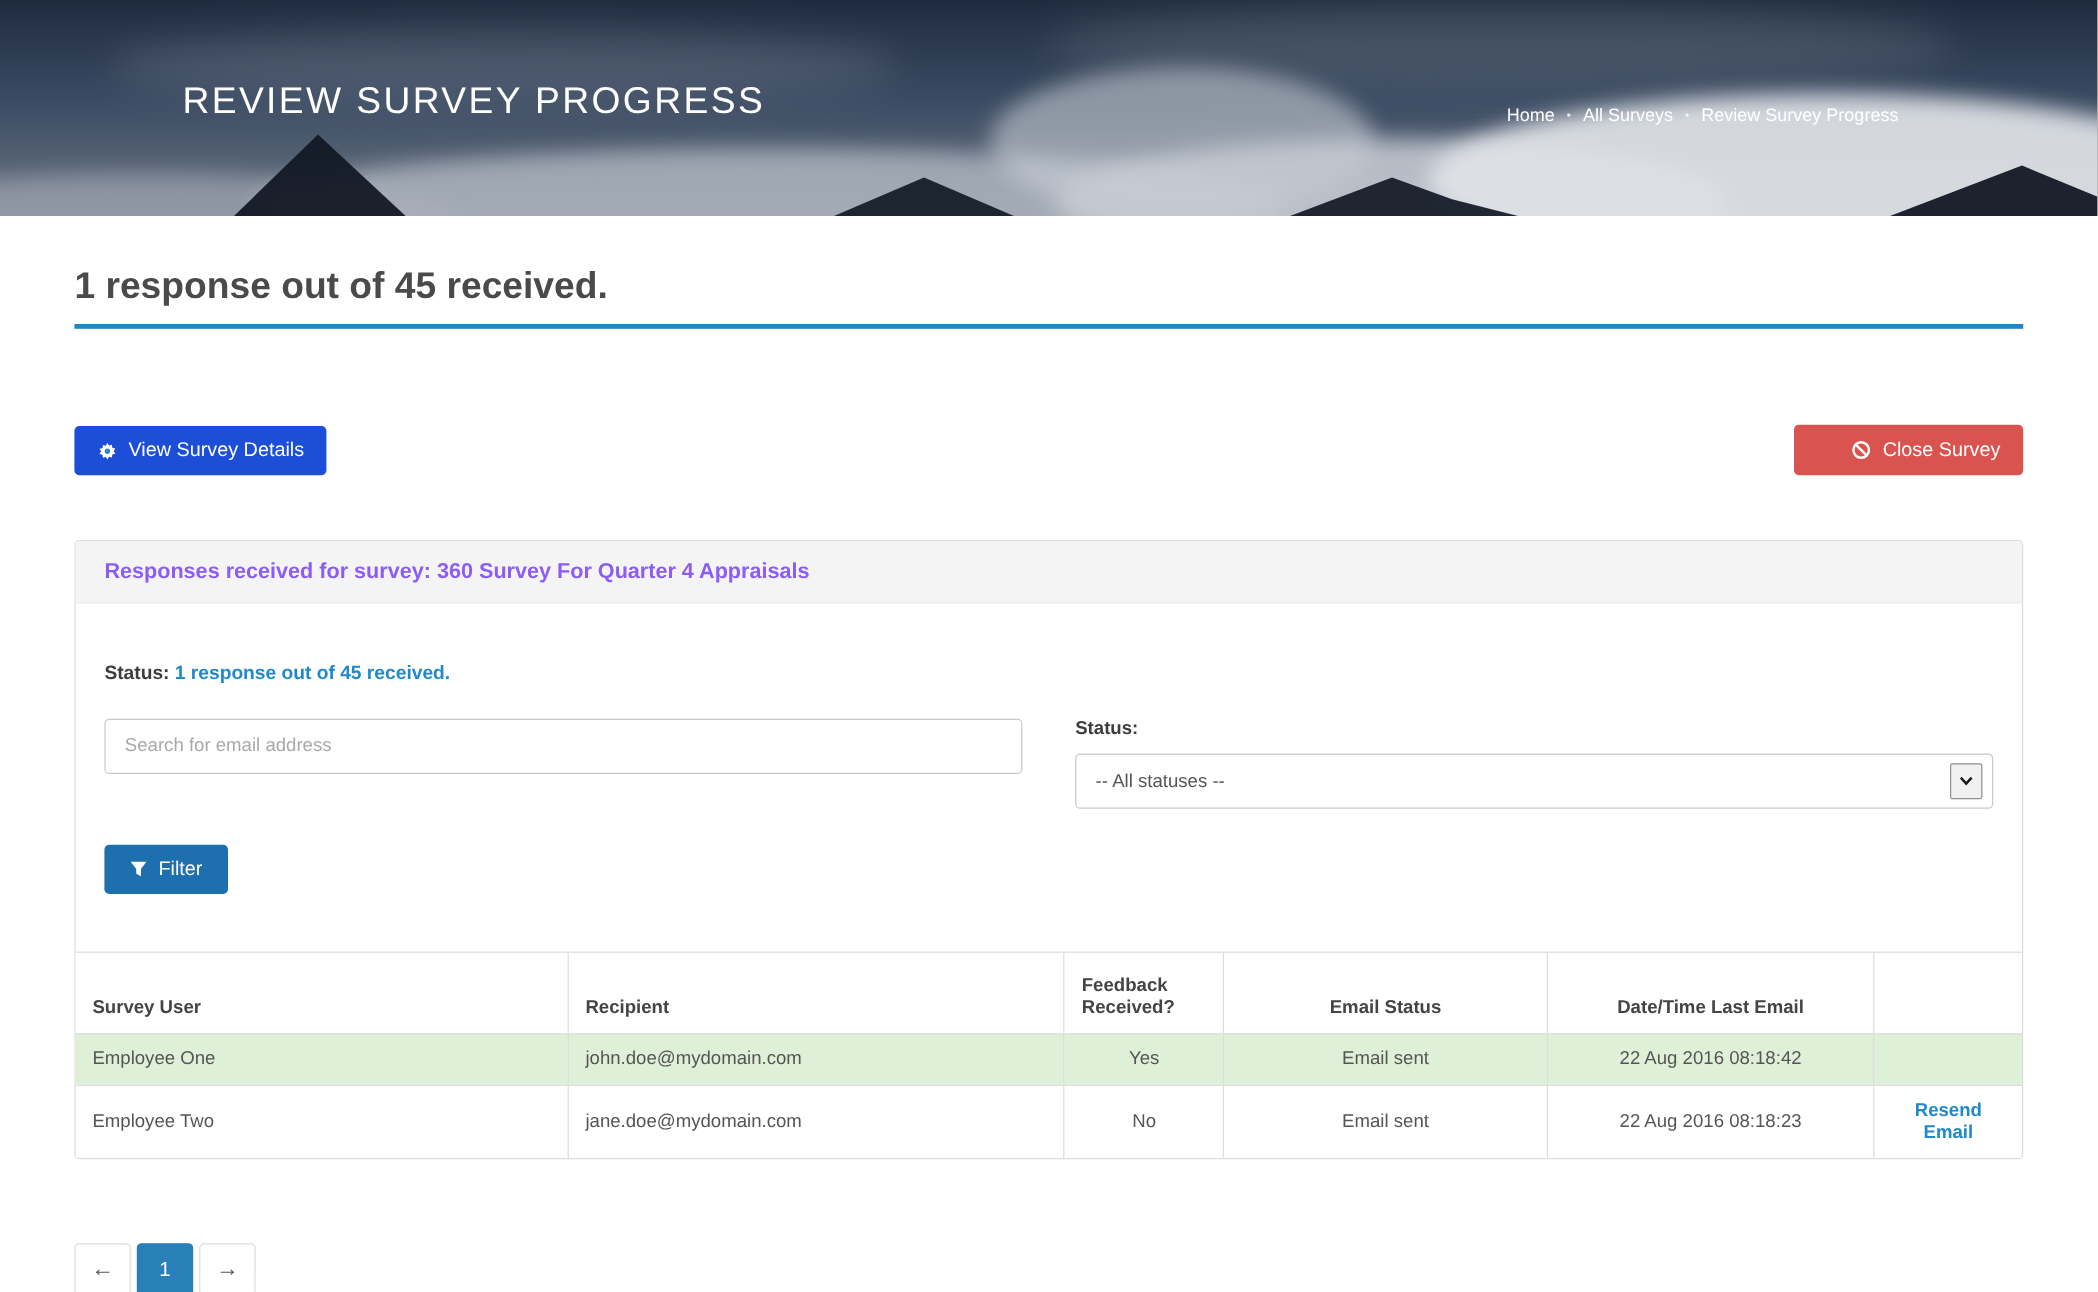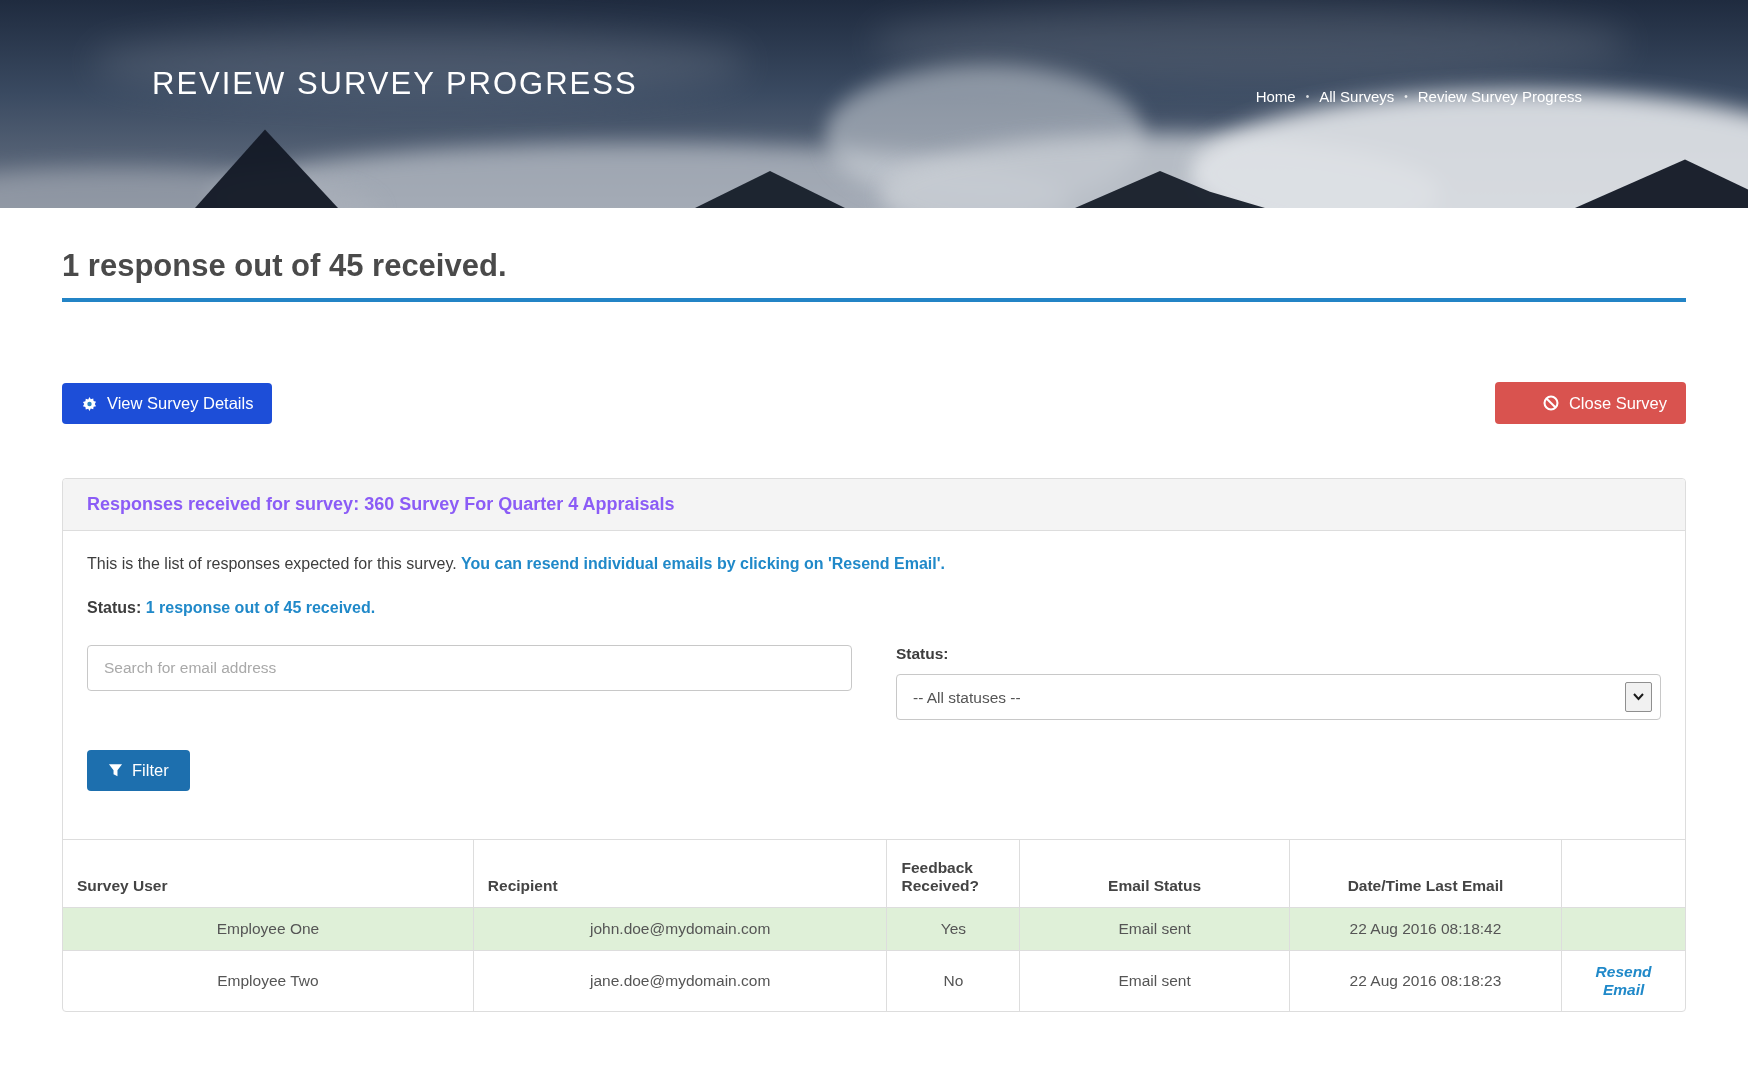--- a/index.html
+++ b/index.html
@@ -3,21 +3,21 @@
 <meta charset="utf-8">
 <style>
   * { box-sizing: border-box; margin: 0; padding: 0; }
   html,body { background:#fff; }
   body {
     width: 1748px; height: 1077px; margin: 0 auto; overflow: hidden;
     font-family: "Liberation Sans", sans-serif; color: #3d3d3d;
   }
 
   
-  .hero { position: relative; height: 208px; overflow: hidden; background:#404040; }
+  .hero { position: relative; height: 180px; overflow: hidden; background:#404040; }
   .hero svg.bg { position:absolute; inset:0; width:100%; height:100%; display:block; }
   .hero-title {
     position:absolute; left:152px; top:66px;
     font-size:31px; font-weight:300; letter-spacing:2px; color:#fff;
   }
   .breadcrumb {
     position:absolute; right:166px; top:88px;
     font-size:15px; color:#fff; display:flex; align-items:center;
   }
   .crumb-sep { font-size:10px; margin:0 10px; opacity:.8; }
@@ -69,23 +69,23 @@
     position:absolute; right:9px; top:8px; width:27px; height:30px;
     background:#f1f1f1; border:1px solid #8f8f8f; border-radius:2px;
     display:flex; align-items:center; justify-content:center; pointer-events:none;
   }
   .filter-btn-row { margin-top:30px; }
 
   
   table.results { width:100%; border-collapse:collapse; margin-top:24px; border-top:1px solid #ddd; }
   table.results th, table.results td { border:1px solid #ddd; font-size:15.5px; }
   table.results th { vertical-align:bottom; padding:12px 14px; font-weight:600; color:#444; height:68px; background:#fff; }
-  table.results td { padding:12px 14px; color:#555;text-align:center; }
+  table.results td { padding:12px 14px; color:#555; }
   table.results th:first-child, table.results td:first-child { border-left:none; }
-  table.results th:last-child,  table.results td:last-child  { border-right:none;font-style:italic; }
+  table.results th:last-child,  table.results td:last-child  { border-right:none; }
   table.results tr:last-child td { border-bottom:none; }
   .th-left { text-align:left; } .th-center { text-align:center; }
   .td-center { text-align:center; }
   tr.row-success td { background:#dff0d8; }
   .col-user{width:25.3%;} .col-recipient{width:25.5%;} .col-feedback{width:8.2%;}
   .col-status{width:16.6%;} .col-date{width:16.8%;} .col-action{width:8.9%;}
   a.resend-link { color:#2089c9; text-decoration:none; font-weight:600; }
 
   
   .pagination { margin-top:70px; display:flex; gap:5px; }
@@ -160,24 +160,20 @@
           </svg>
       </span>
       <span>Close Survey</span>
     </button>
   </div>
 
   <section class="panel">
     <div class="panel-heading">Responses received for survey: 360 Survey For Quarter 4 Appraisals</div>
 
     <div class="panel-body">
-      <p class="panel-desc">
-        <span>This is the list of responses expected for this survey.</span>
-        <span class="hl">You can resend individual emails by clicking on 'Resend Email'.</span>
-      </p>
       <p class="panel-status">
         <span class="lbl">Status:</span>
         <span class="val">1 response out of 45 received.</span>
       </p>
 
       <div class="filter-row">
 
         <div class="filter-col">
           <input class="text-input" type="text" placeholder="Search for email address" style="">
         </div>

